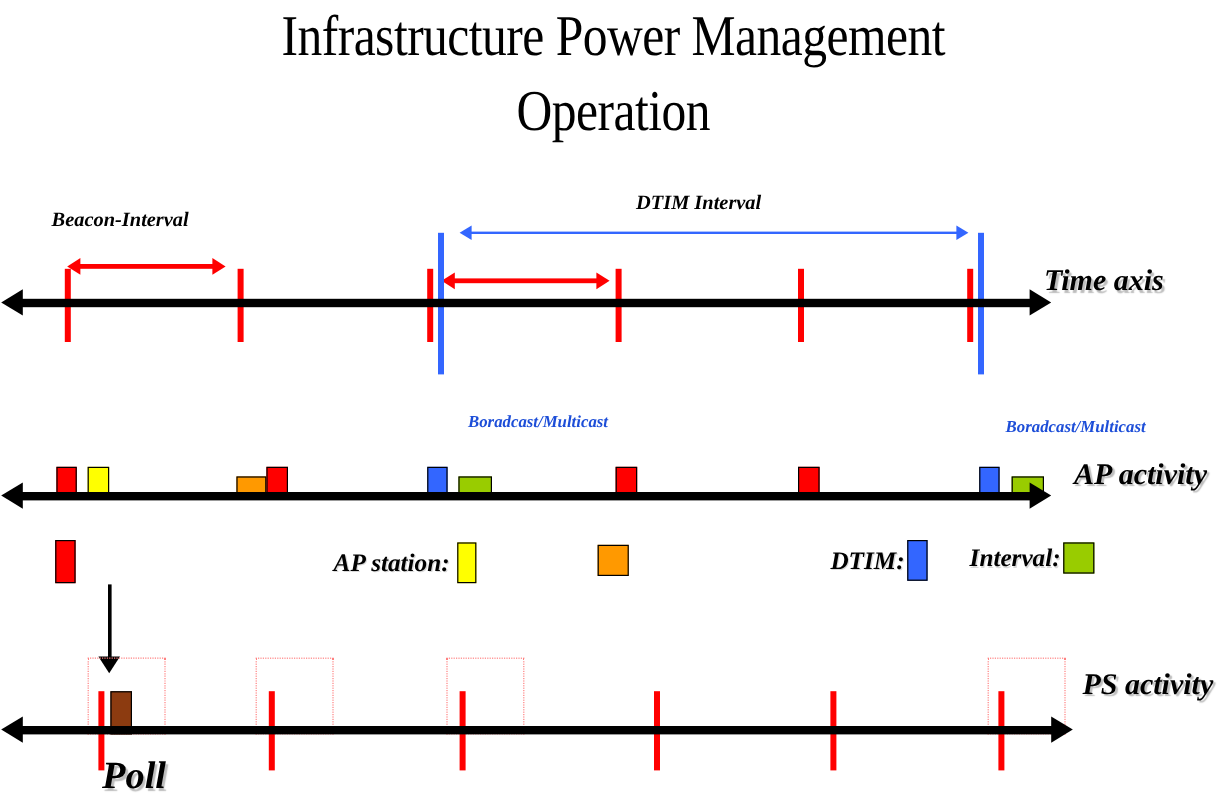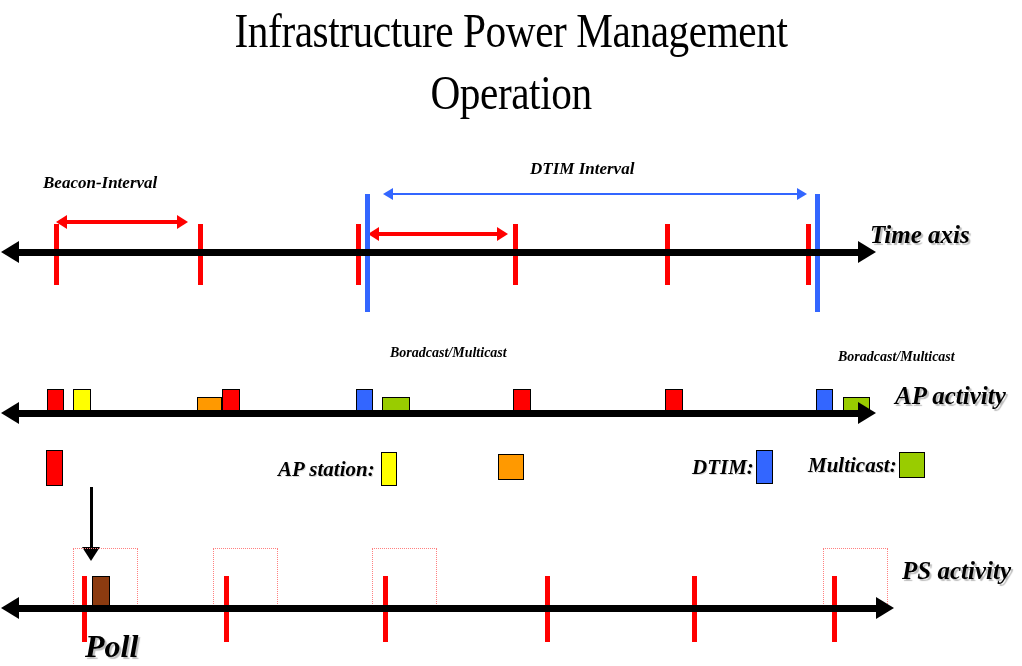--- a/index.html
+++ b/index.html
@@ -38,21 +38,21 @@
   .dblb::after{content:"";position:absolute;right:-9px;top:-5px;width:0;height:0;
      border-top:6px solid transparent;border-bottom:6px solid transparent;border-left:10px solid #3366ff;}
 
   
   .lbl{position:absolute;font-family:"Liberation Serif",serif;font-weight:bold;
        font-style:italic;color:#000;white-space:nowrap;}
   .shadow{text-shadow:2px 2px 1px #bdbdbd;}
   .rowname{font-size:25px;text-align:right;}
   .intervallbl{font-size:17px;}
   .greenlbl{position:absolute;font-family:"Liberation Serif",serif;font-weight:bold;
-            font-style:italic;color:#000000;font-size:14px;white-space:nowrap;}
+            font-style:italic;color:#1d4ed8;font-size:14px;white-space:nowrap;}
 
   
   .legitem{position:absolute;display:flex;align-items:center;}
   .legtext{font-family:"Liberation Serif",serif;font-weight:bold;font-style:italic;
            font-size:21px;color:#000;text-shadow:1px 1px 0 #d9d9d9;white-space:nowrap;}
   .swatch{border:1.6px solid #000;box-sizing:border-box;margin-left:6px;}
 
   
   .awake{position:absolute;border:1.5px dotted #ff8080;box-sizing:border-box;}
 
@@ -139,21 +139,21 @@
     <div class="legitem" style="left:492px;top:454px;">
       <span class="swatch" style="width:26px;height:26px;background:#ff9900;"></span>
     </div>
 
     <div class="legitem" style="left:692px;top:450px;">
       <span class="legtext">DTIM:</span>
       <span class="swatch" style="width:17px;height:34px;background:#3366ff;margin-left:2px;"></span>
     </div>
 
     <div class="legitem" style="left:808px;top:452px;">
-      <span class="legtext">Multicast:</span>
+      <span class="legtext">Interval:</span>
       <span class="swatch" style="width:26px;height:26px;background:#99cc00;margin-left:2px;"></span>
     </div>
   </div>
 
   <div class="ptrline" style="left:90px;top:487px;height:62px;"></div>
   <div class="ptrhead" style="left:82px;top:547px;"></div>
 
   <div>
 
     <div class="awake" style="left:73px;top:548px;width:65px;height:64px;"></div>

